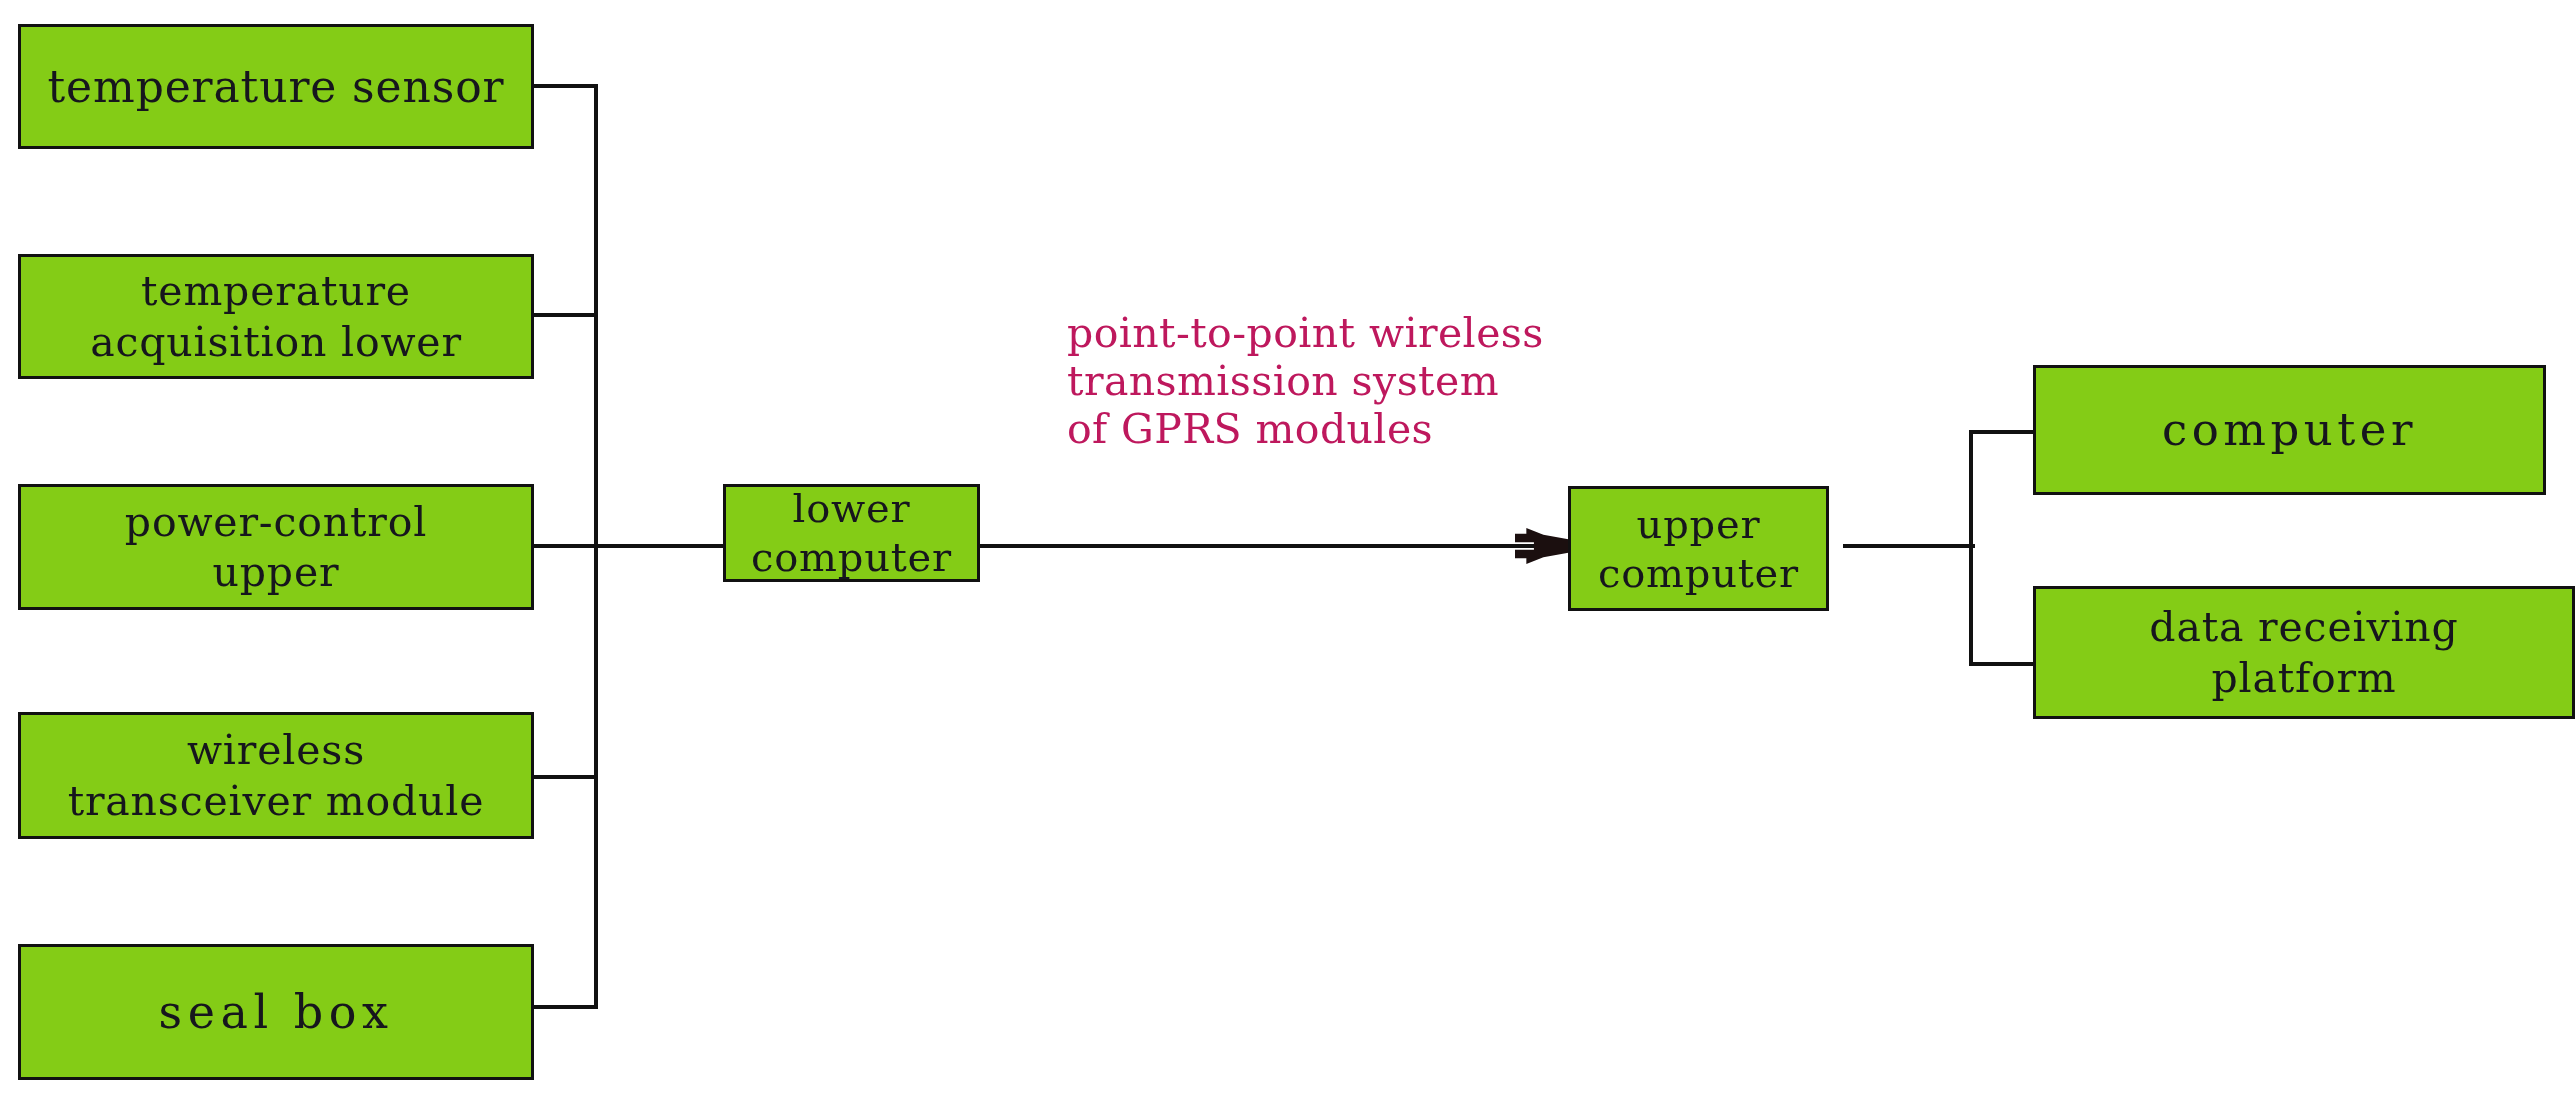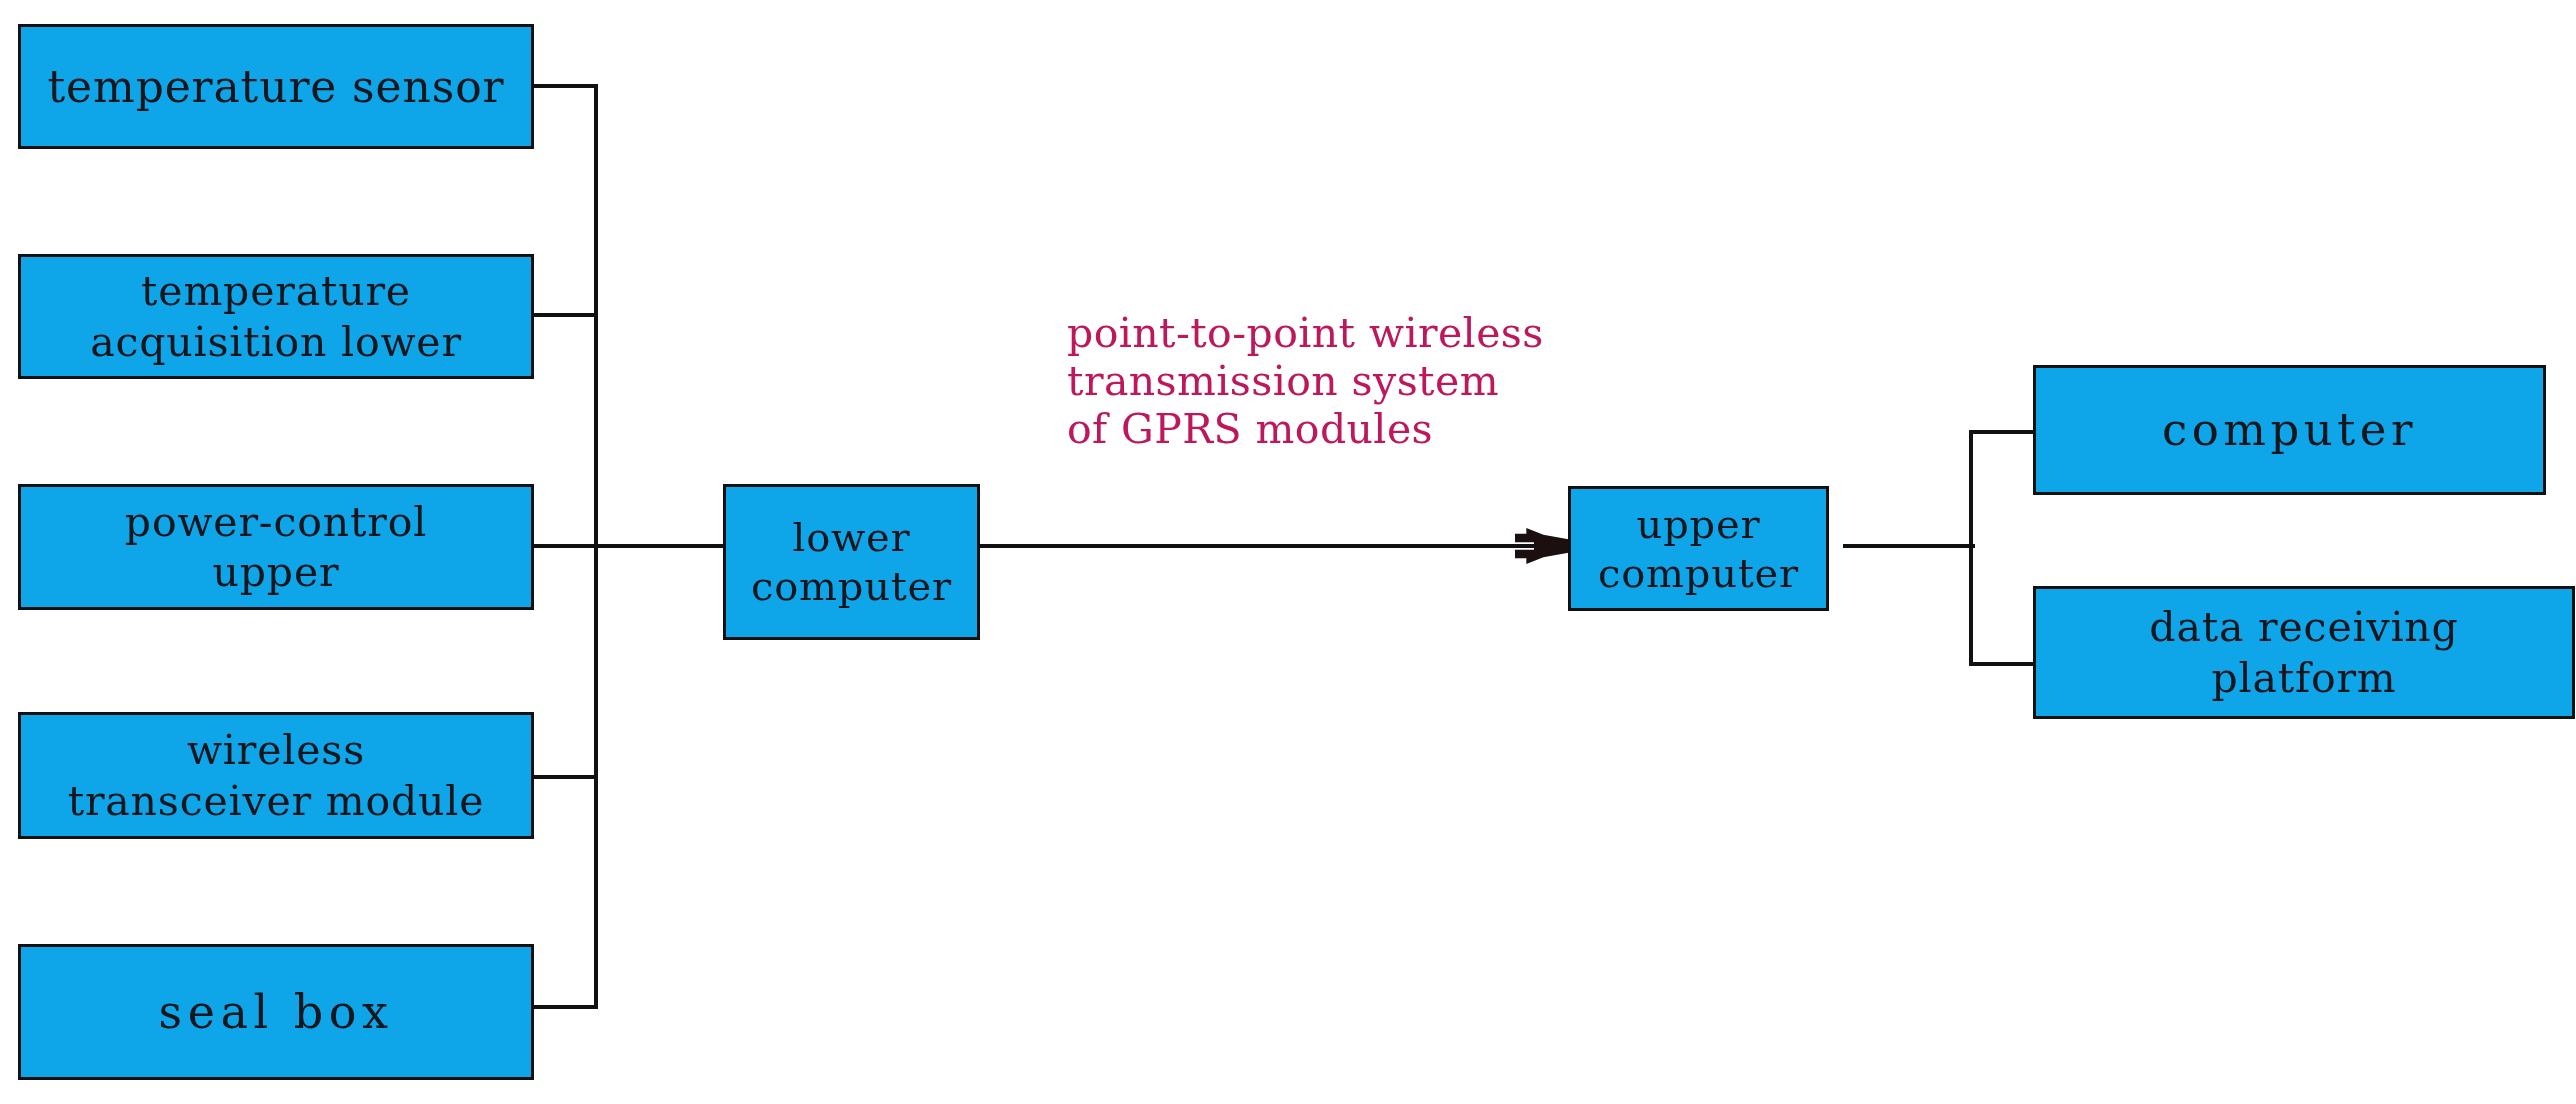--- a/index.html
+++ b/index.html
@@ -13,21 +13,21 @@
     width: 2576px;
     height: 1105px;
     background: #ffffff;
     overflow: hidden;
     font-family: "DejaVu Serif", serif;
   }
   .node {
     position: absolute;
     box-sizing: border-box;
     border: 3.8px solid #111111;
-    background: #0ea5e9;
+    background: #84cc16;
     display: flex;
     align-items: center;
     justify-content: center;
     text-align: center;
     color: #16161d;
     font-family: "DejaVu Serif", serif;
     letter-spacing: 0.02em;
     line-height: 1.22;
     white-space: pre-line;
   }
@@ -48,21 +48,21 @@
     left: 18px;  top: 712px;  width: 516px; height: 127px;
     font-size: 41px;
   }
   .n-seal-box {
     left: 18px;  top: 944px;  width: 516px; height: 136px;
     font-size: 46px;
     letter-spacing: 0.12em;
   }
   
   .n-lower-computer {
-    left: 723px; top: 484px;  width: 257px; height: 156px;
+    left: 723px; top: 484px;  width: 257px; height: 98px;
     font-size: 40px;
   }
   .n-upper-computer {
     left: 1568px; top: 486px; width: 261px; height: 125px;
     font-size: 40px;
   }
   
   .n-computer {
     left: 2033px; top: 365px; width: 513px; height: 130px;
     font-size: 45px;

